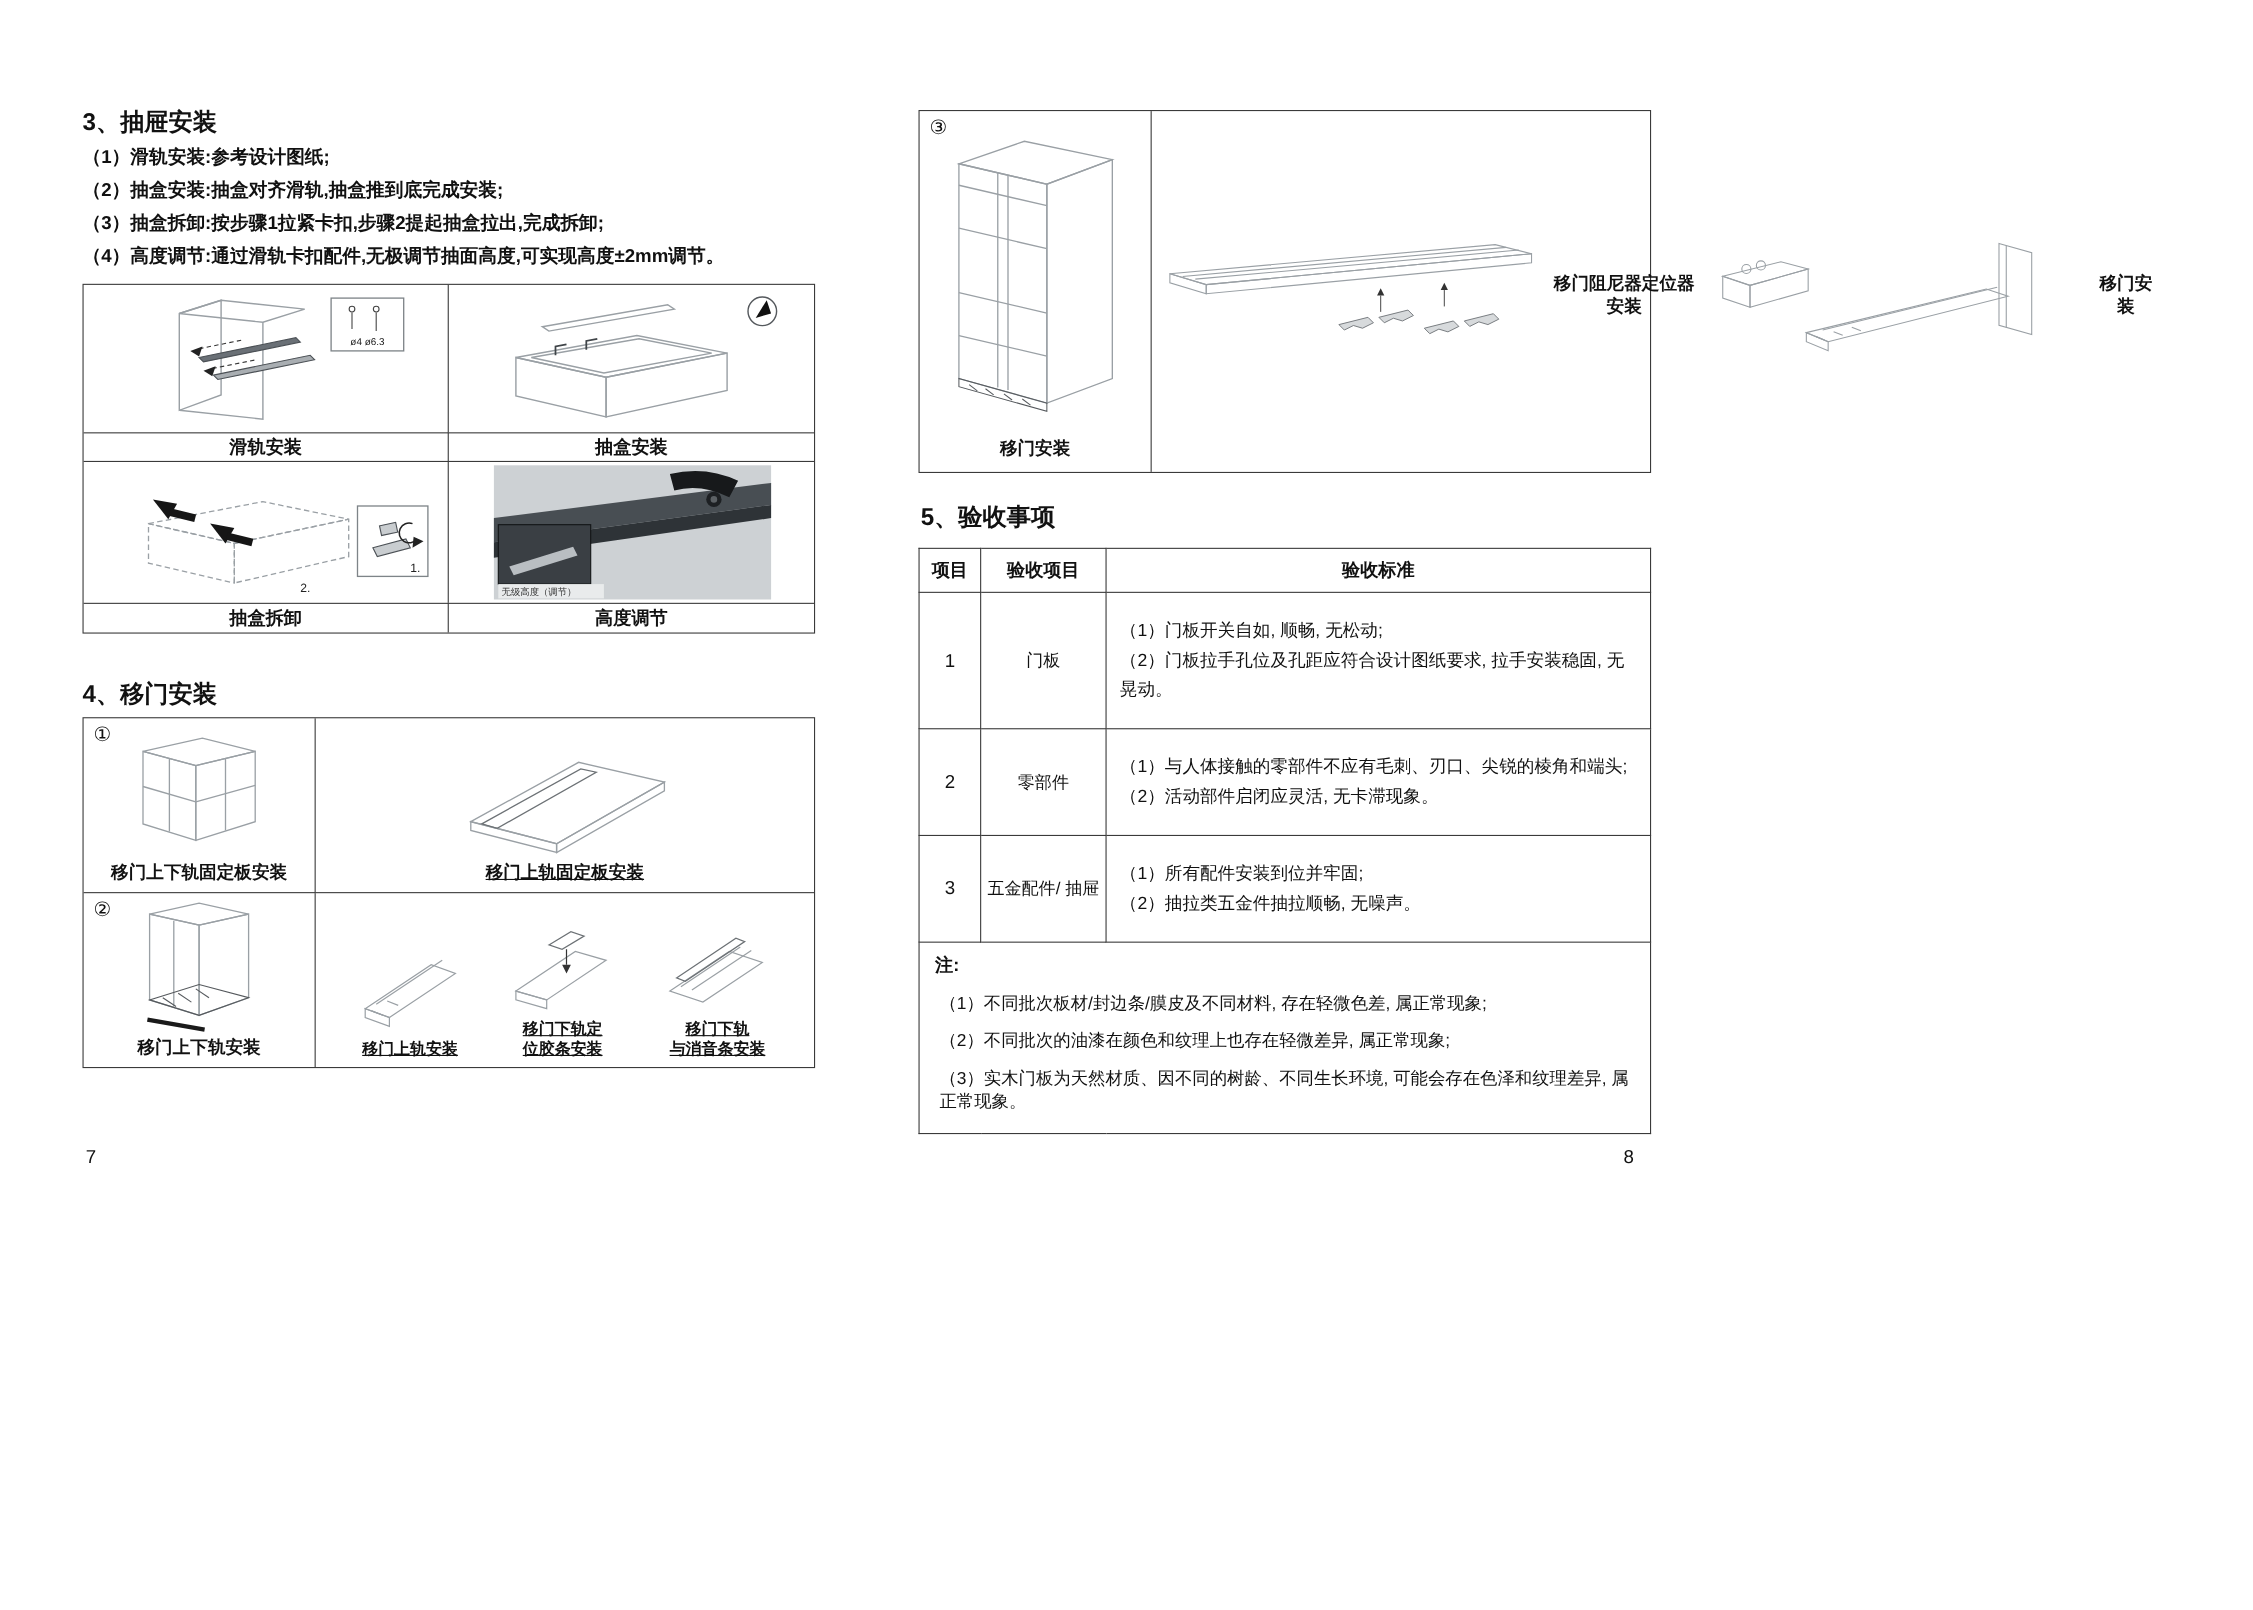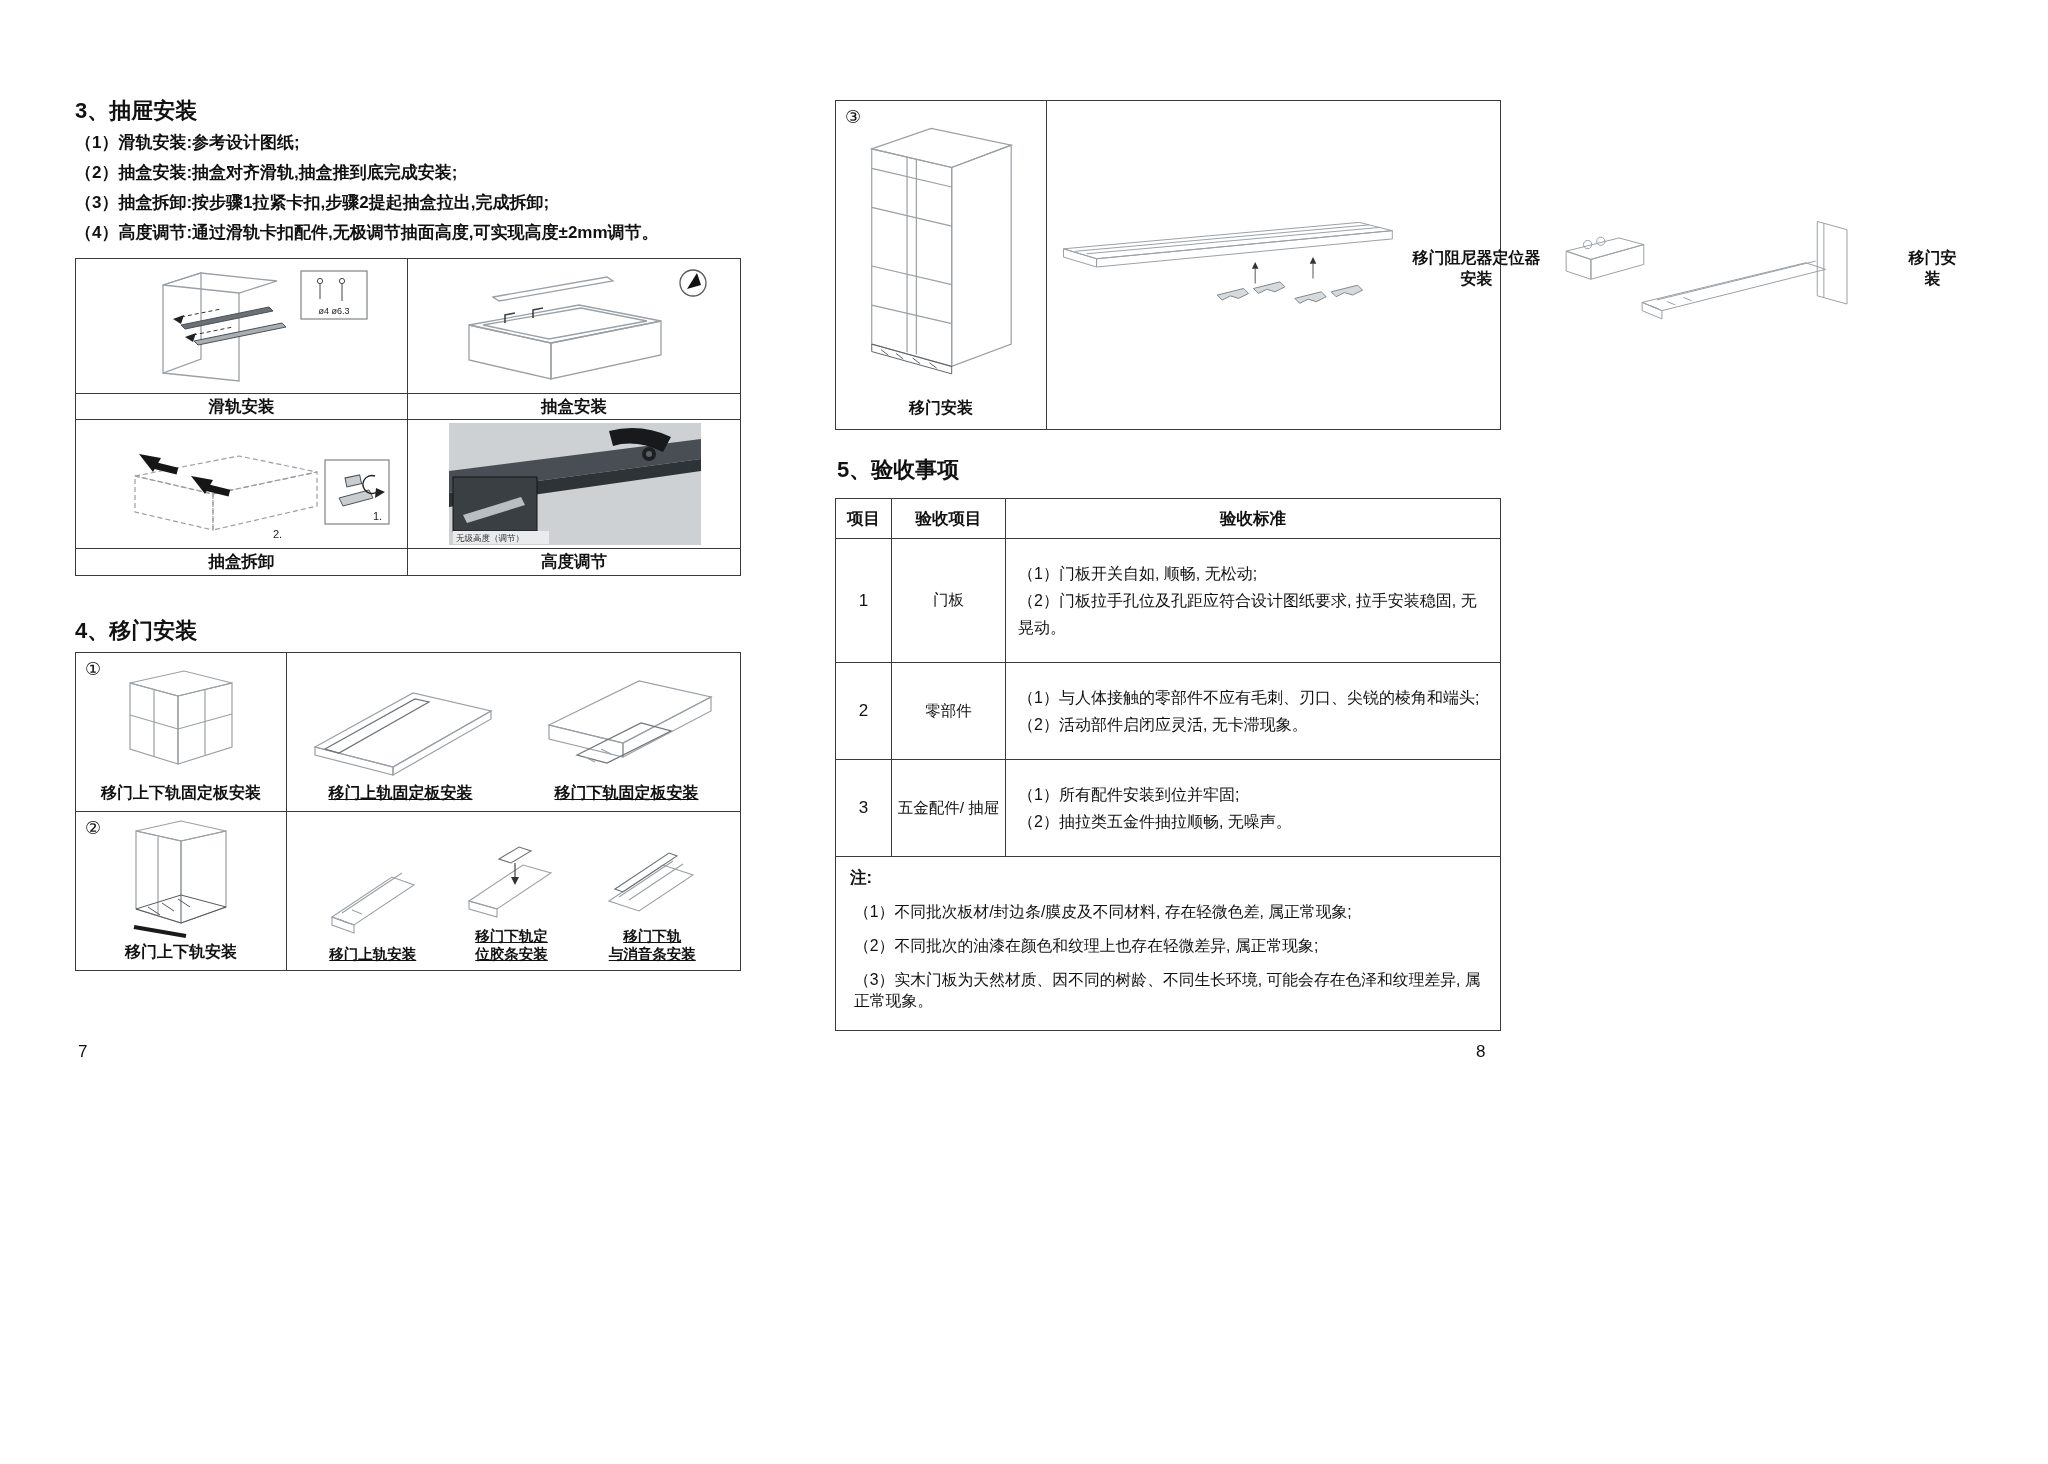--- a/index.html
+++ b/index.html
@@ -189,33 +189,20 @@
         <div class="stack" style="width:225px;">
           <svg width="208" height="108" viewBox="0 0 208 108">
             <g stroke="#9aa0a5" fill="none" stroke-width="1.2">
               <polygon points="18,74 116,20 194,38 96,94"></polygon>
               <polygon points="18,74 18,82 96,102 96,94"></polygon>
               <polygon points="96,94 194,38 194,46 96,102"></polygon>
               <polygon points="28,76 118,26 132,29 42,80" stroke="#6d7276"></polygon>
             </g>
           </svg>
           <div class="stack-label">移门上轨固定板安装</div>
-        </div>
-        <div class="stack" style="width:225px;">
-          <svg width="208" height="108" viewBox="0 0 208 108">
-            <g stroke="#9aa0a5" fill="none" stroke-width="1.2">
-              <polygon points="26,52 116,8 188,24 100,70"></polygon>
-              <polygon points="26,52 26,66 100,84 100,70"></polygon>
-              <polygon points="100,70 188,24 188,38 100,84"></polygon>
-              <polygon points="54,82 118,50 148,58 84,90" stroke="#6d7276"></polygon>
-              <line x1="62" y1="84" x2="72" y2="89"></line>
-              <line x1="78" y1="76" x2="88" y2="81"></line>
-            </g>
-          </svg>
-          <div class="stack-label">移门下轨固定板安装</div>
         </div>
       </div>
     </div>
 
     <div class="cell bcol">
       <div class="circ-num">②</div>
       <div class="figwrap" style="height:128px; margin-top:2px;">
         <svg width="150" height="126" viewBox="0 0 150 126">
           <g stroke="#9aa0a5" fill="none" stroke-width="1.2">
             <polygon points="30,16 75,6 120,16 75,26"></polygon>

